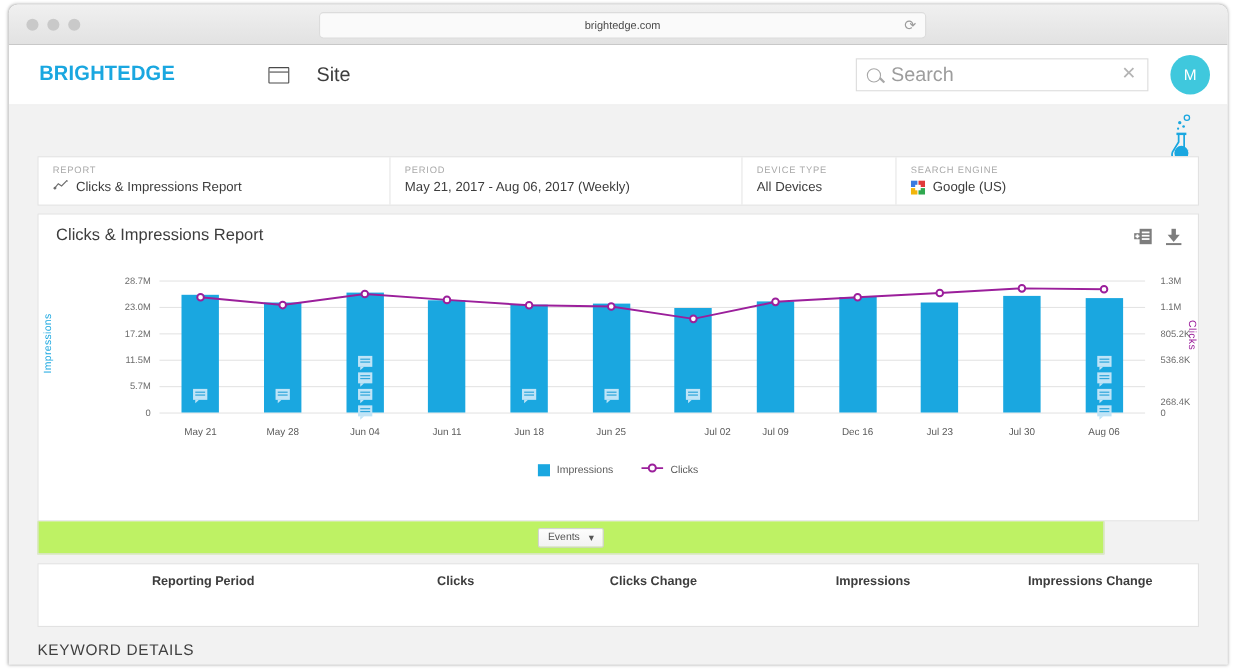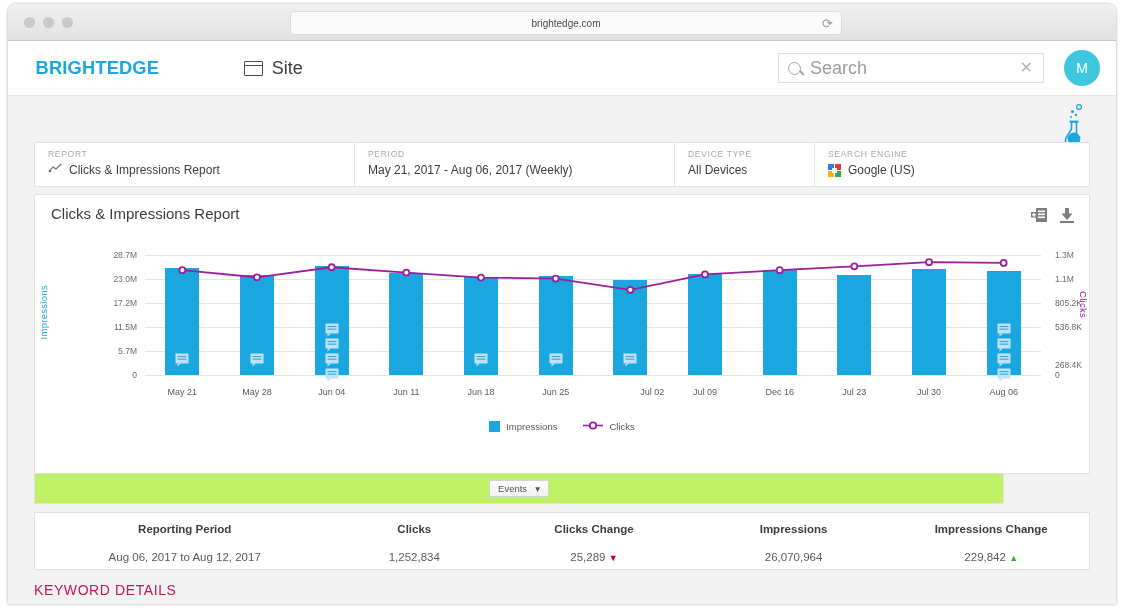--- a/index.html
+++ b/index.html
@@ -40,21 +40,21 @@
   
   #app-header {
     height: 55px; background: #fff; border-bottom: 1px solid #e6e6e6;
     display: flex; align-items: center; position: relative;
   }
   #brand {
     margin-left: 25px; font-size: 19px; font-weight: bold; letter-spacing: .2px;
     color: #1aa7e0; font-family: "Liberation Sans", sans-serif;
     transform: scaleX(.96);
   }
-  #site-nav { display: flex; align-items: center; gap: 9px; margin-left: 82px; }
+  #site-nav { display: flex; align-items: center; gap: 25px; margin-left: 82px; }
   #window-icon { width: 19px; height: 15px; border: 1.6px solid #4a4a4a; border-radius: 1px; position: relative; }
   #window-icon:after { content:""; position:absolute; left:0; right:0; top:3px; height:1.4px; background:#4a4a4a; }
   #site-label { font-size: 18px; color: #3d3d3d; }
   #search-box {
     position: absolute; right: 72px; top: 12px; width: 266px; height: 30px;
     border: 1px solid #dcdcdc; background:#fff; display: flex; align-items: center;
   }
   #search-icon { margin-left: 9px; width: 13px; height: 13px; border: 1.5px solid #a8a8a8; border-radius: 50%; position: relative; }
   #search-icon:after { content:""; position:absolute; width:6px; height:1.5px; background:#a8a8a8; transform: rotate(45deg); right:-5px; bottom:0px; }
   #search-input {
@@ -131,21 +131,21 @@
   .sum-cell { text-align: center; font-size: 11.5px; }
   .sum-cell.head { color: #3d3d3d; font-weight: bold; }
   .sum-cell.val { color: #5a5a5a; }
   .col-0 { width: 300px; } .col-1 { width: 160px; } .col-2 { width: 200px; }
   .col-3 { width: 200px; } .col-4 { width: 196px; }
   .tri-down { color: #d0021b; font-size: 9px; }
   .tri-up { color: #33b233; font-size: 9px; }
   
   #keyword-details {
     position: absolute; left: 26px; top: 486px;
-    font-size: 14px; letter-spacing: .6px; color: #be185d;
+    font-size: 14px; letter-spacing: .6px; color: #404040;
   }
 </style>
 </head>
 <body>
 
 <div id="browser-window">
 
   <div id="titlebar">
     <div class="traffic">
       <i></i>
@@ -438,30 +438,17 @@
     </div>
 
     <div id="summary-card">
       <div id="summary-head">
         <div class="sum-cell head col-0">Reporting Period</div>
         <div class="sum-cell head col-1">Clicks</div>
         <div class="sum-cell head col-2">Clicks Change</div>
         <div class="sum-cell head col-3">Impressions</div>
         <div class="sum-cell head col-4">Impressions Change</div>
       </div>
-      <div id="summary-row">
-        <div class="sum-cell val col-0">Aug 06, 2017 to Aug 12, 2017</div>
-        <div class="sum-cell val col-1">1,252,834</div>
-        <div class="sum-cell val col-2">
-          <span>25,289</span>
-          <span class="tri-down">▼</span>
-        </div>
-        <div class="sum-cell val col-3">26,070,964</div>
-        <div class="sum-cell val col-4">
-          <span>229,842</span>
-          <span class="tri-up">▲</span>
-        </div>
-      </div>
     </div>
 
     <div id="keyword-details">KEYWORD DETAILS</div>
   </div>
 </div>
 
 </body></html>

